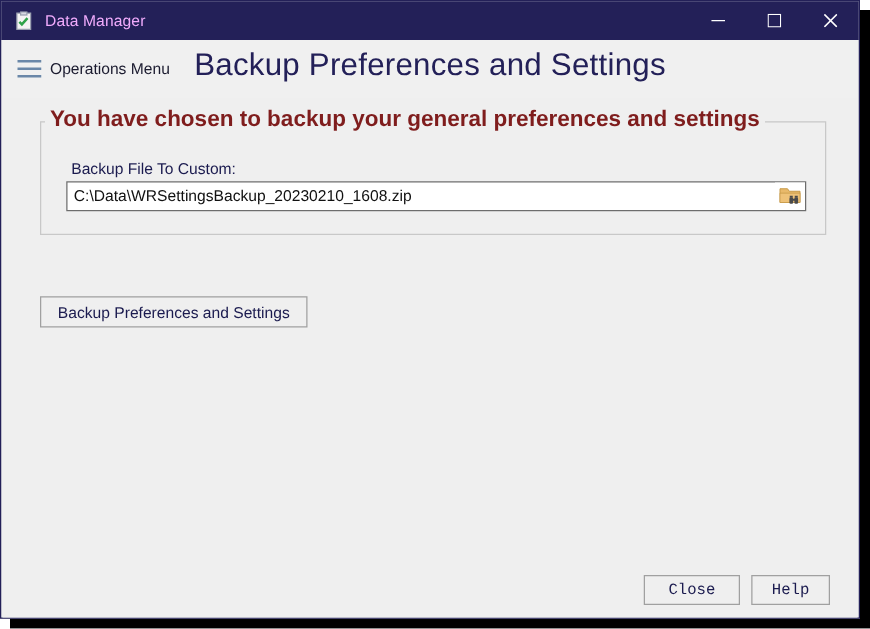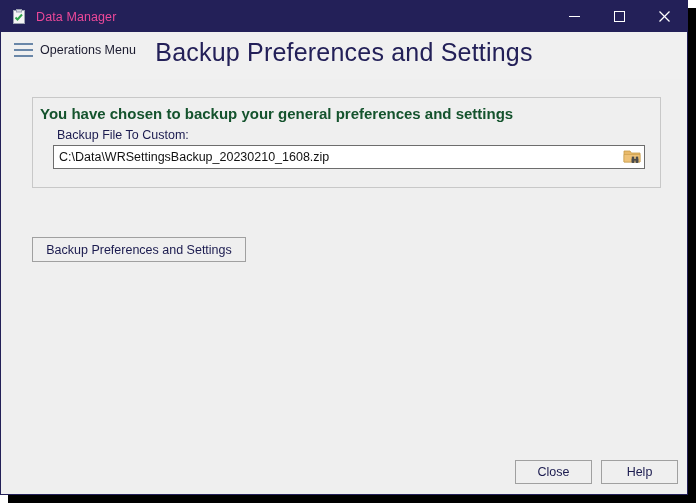--- a/index.html
+++ b/index.html
@@ -49,21 +49,21 @@
   }
   .title-icon {
     width: 16px;
     height: 16px;
     margin-left: 10px;
     margin-right: 9px;
     flex: 0 0 auto;
     position: relative;
   }
   .title-text {
-    color: #ec4899;
+    color: #f0abfc;
     font-size: 12.5px;
     letter-spacing: .1px;
     white-space: nowrap;
   }
   .win-controls {
     position: absolute;
     right: 0;
     top: 0;
     height: 31px;
     display: flex;
@@ -84,21 +84,21 @@
     top: 31px;
     width: 684px;
     height: 47px;
     background: #f0f0f0;
   }
   .ops-menu {
     position: absolute;
     left: 12px;
     top: 11px;
     display: flex;
-    align-items: flex-start;
+    align-items: center;
     height: 24px;
   }
   .hamburger {
     width: 19px;
     height: 14px;
     margin-right: 7px;
     display: flex;
     flex-direction: column;
     justify-content: space-between;
     flex: 0 0 auto;
@@ -141,26 +141,26 @@
     left: 30px;
     top: 18px;
     width: 629px;
     height: 91px;
     border: 1px solid #c8c8c8;
     box-sizing: border-box;
   }
   .group-label {
     position: absolute;
     left: 34px;
-    top: 26px;
+    top: 6px;
     background: #efefef;
     padding: 0 4px;
-    font-size: 15px;
+    font-size: 18px;
     font-weight: bold;
-    color: #14532d;
+    color: #7f1d1d;
     white-space: nowrap;
   }
 
   .field-label {
     position: absolute;
     left: 55px;
     top: 49px;
     font-size: 12.5px;
     color: #1b1b4f;
     white-space: nowrap;
@@ -223,28 +223,28 @@
     padding: 0;
   }
 
   .bottom-btn {
     position: absolute;
     top: 381px;
     height: 24px;
     background: #efefef;
     border: 1px solid #a0a0a0;
     box-sizing: border-box;
-    font-family: Liberation Sans, sans-serif;
+    font-family: Liberation Mono, monospace;
     font-size: 12.5px;
     color: #1b1b4f;
     cursor: default;
     padding: 0;
   }
   .btn-close { left: 513px; width: 77px; }
-  .btn-help  { left: 599px; width: 77px; }
+  .btn-help  { left: 599px; width: 63px; }
 </style>
 </head>
 <body>
 
 <div id="screen">
 
   <div class="window-shadow"></div>
 
   <div class="window">
 

